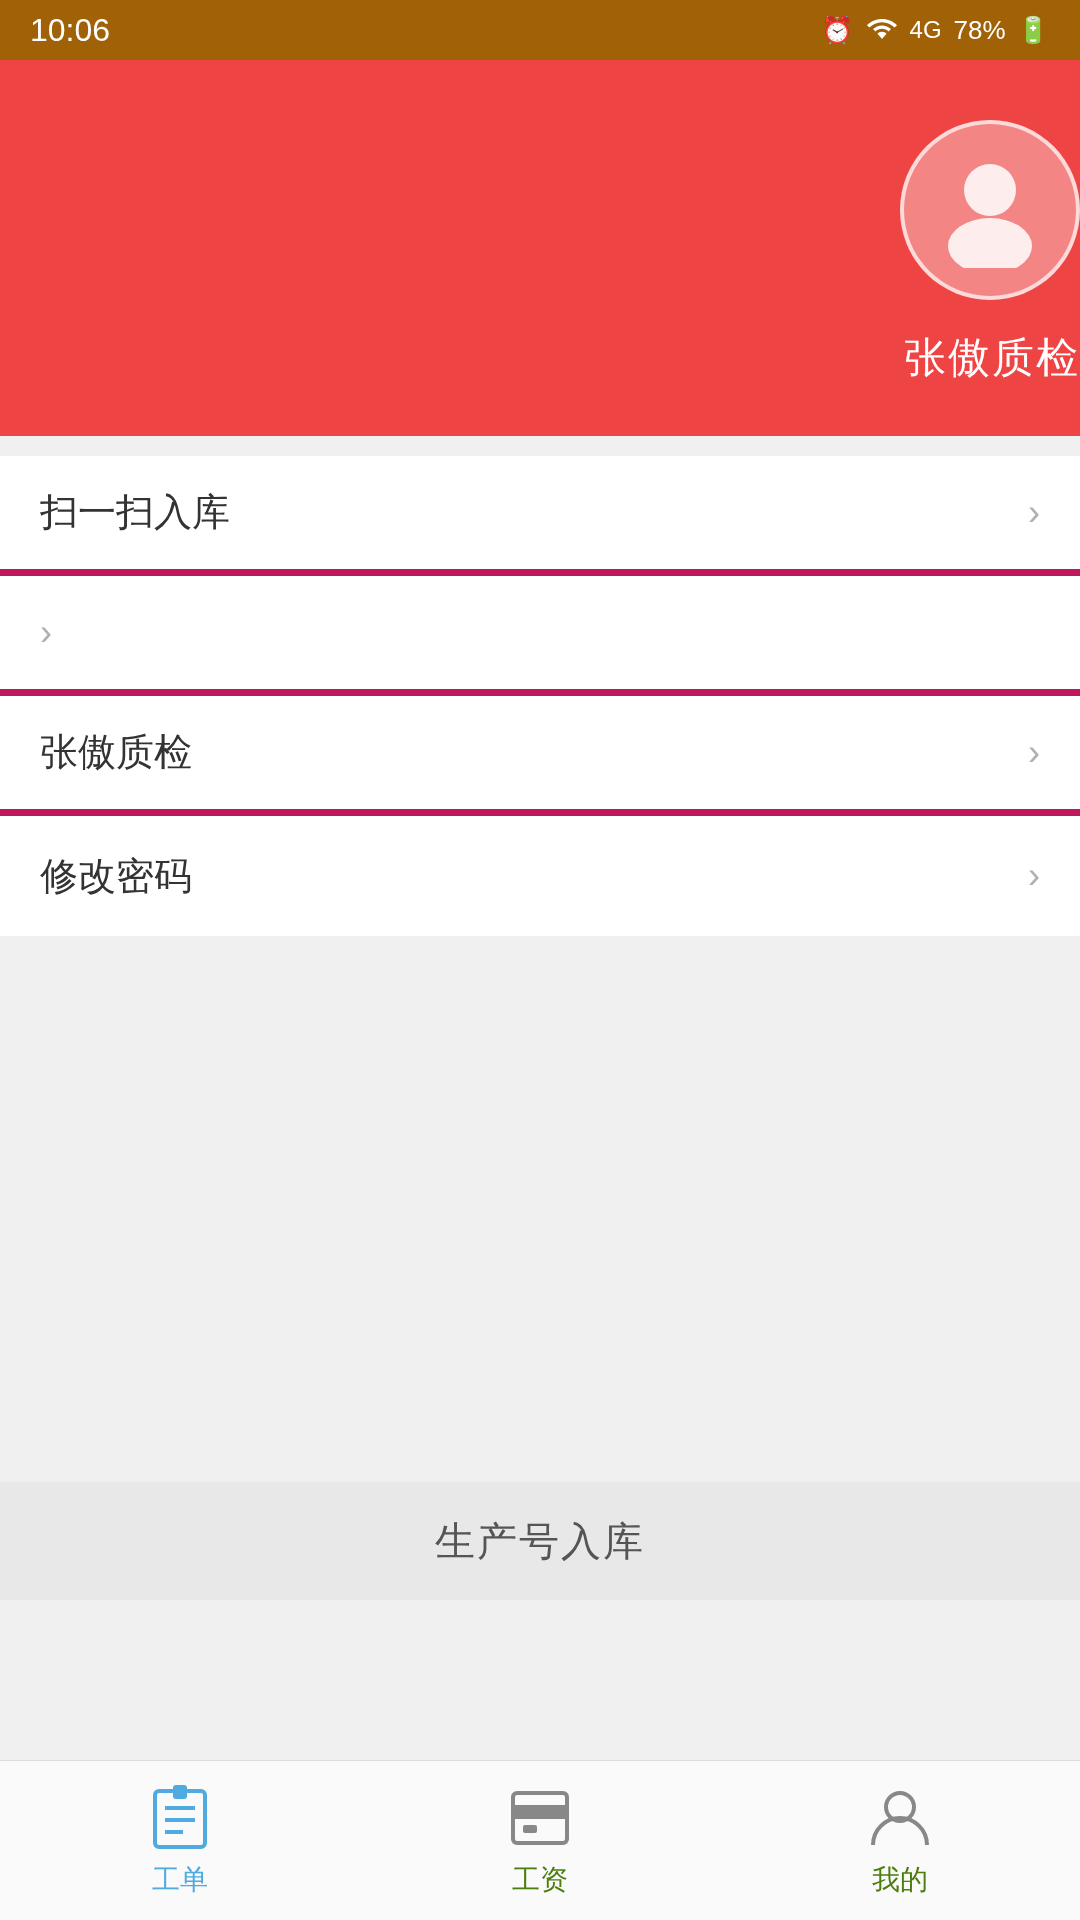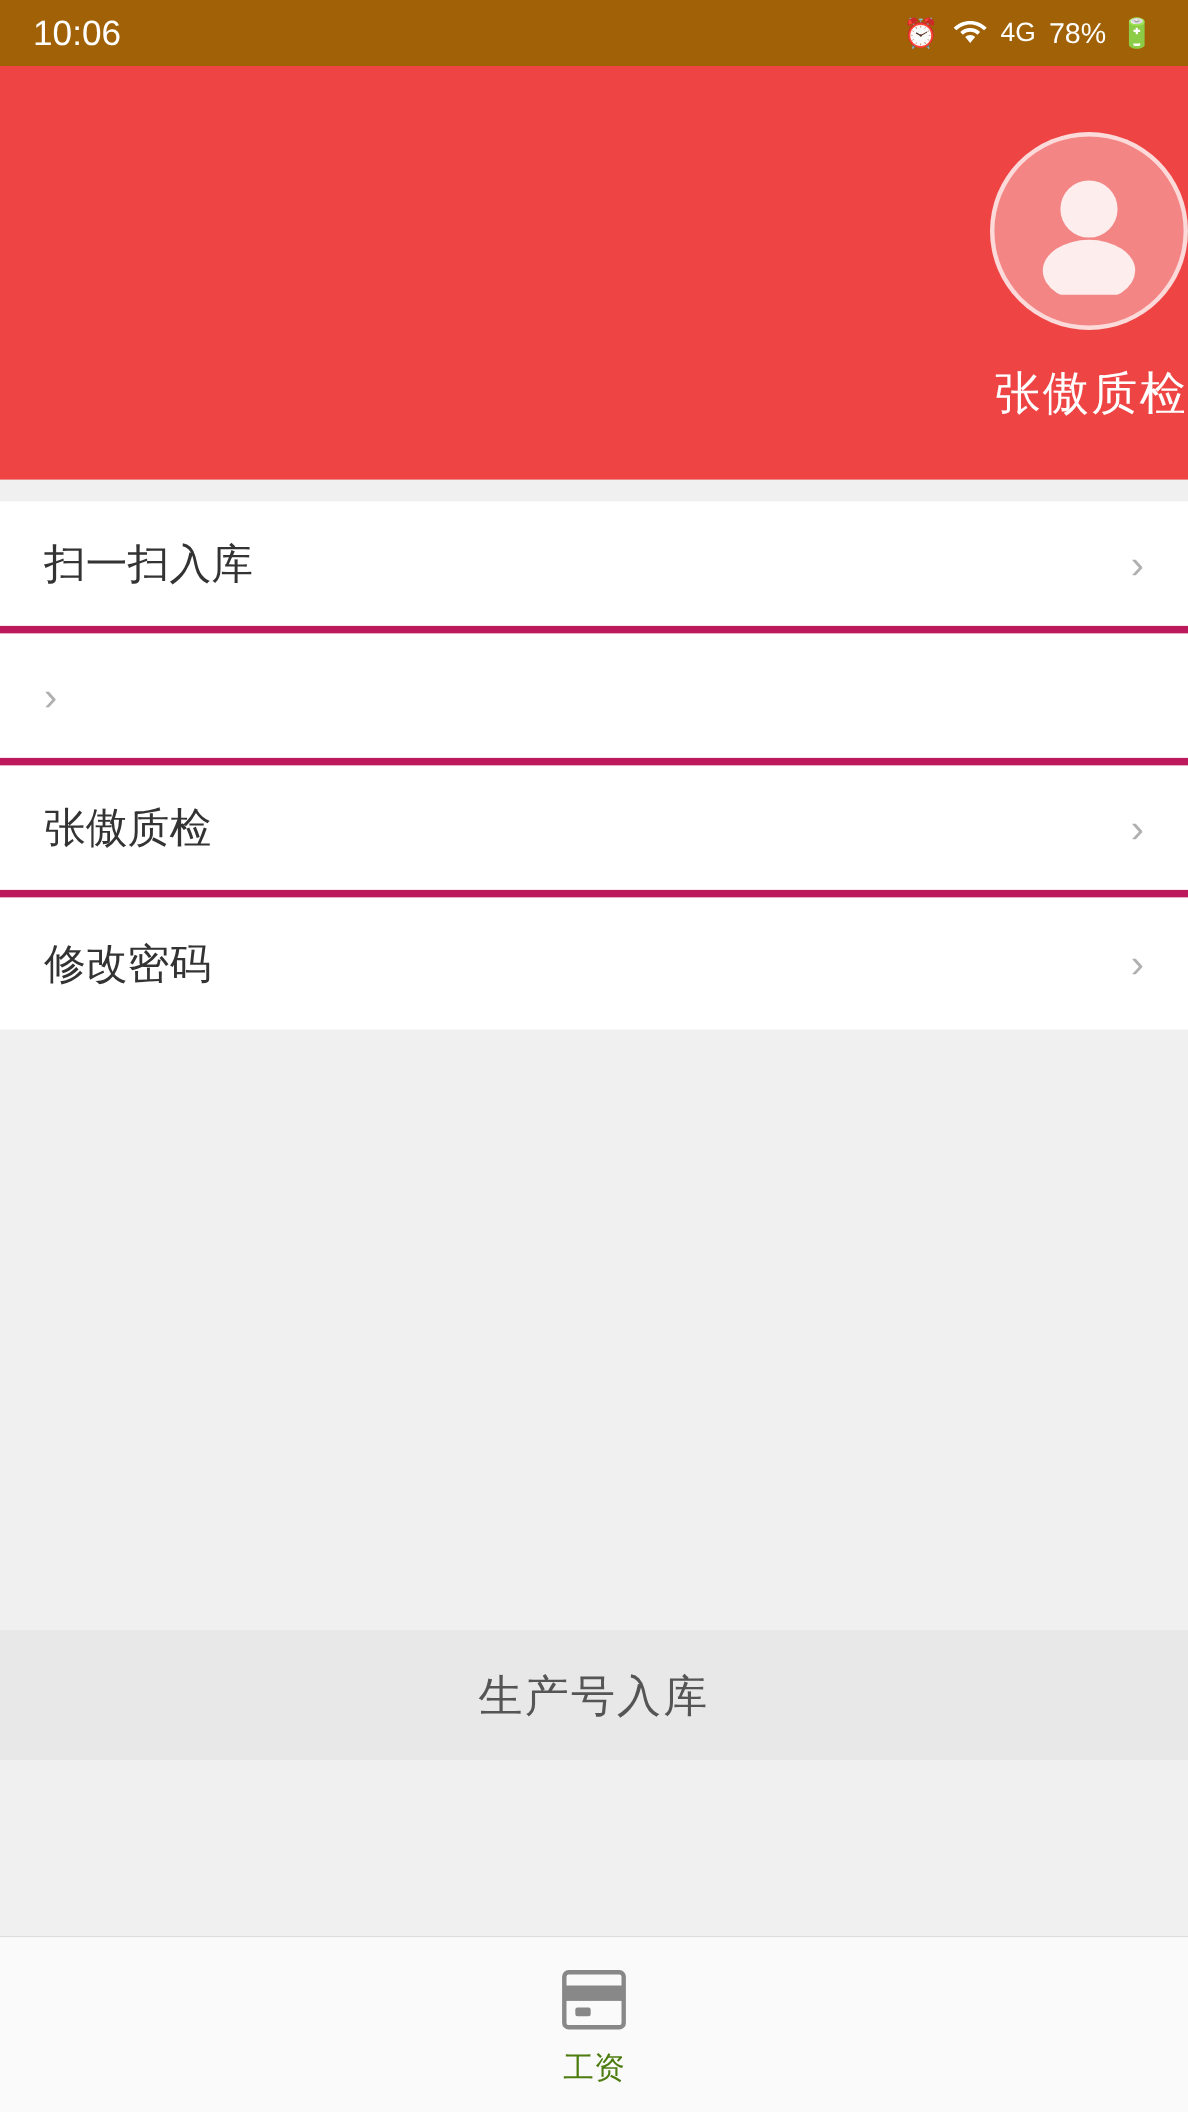--- a/index.html
+++ b/index.html
@@ -226,24 +226,41 @@
   <div class="logout-section">
     <button class="logout-button">生产号入库</button>
   </div>
 
   <div class="bottom-spacer"></div>
 
 </div>
 
 <div class="bottom-nav">
 
+  <div class="nav-item">
+    <svg class="nav-icon" viewBox="0 0 70 70" fill="none" xmlns="http://www.w3.org/2000/svg">
+      <rect x="10" y="8" width="50" height="56" rx="4" stroke="#4eaadf" stroke-width="4" fill="none"></rect>
+      <line x1="20" y1="25" x2="50" y2="25" stroke="#4eaadf" stroke-width="4"></line>
+      <line x1="20" y1="37" x2="50" y2="37" stroke="#4eaadf" stroke-width="4"></line>
+      <line x1="20" y1="49" x2="38" y2="49" stroke="#4eaadf" stroke-width="4"></line>
+      <rect x="28" y="2" width="14" height="14" rx="3" fill="#4eaadf"></rect>
+    </svg>
+    <span class="nav-label active">工单</span>
+  </div>
 
   <div class="nav-item">
     <svg class="nav-icon" viewBox="0 0 70 70" fill="none" xmlns="http://www.w3.org/2000/svg">
       <rect x="8" y="10" width="54" height="50" rx="4" stroke="#888" stroke-width="4" fill="none"></rect>
       <rect x="8" y="22" width="54" height="14" fill="#888"></rect>
       <rect x="18" y="42" width="14" height="8" rx="2" fill="#888"></rect>
     </svg>
     <span class="nav-label">工资</span>
   </div>
 
+  <div class="nav-item">
+    <svg class="nav-icon" viewBox="0 0 70 70" fill="none" xmlns="http://www.w3.org/2000/svg">
+      <circle cx="35" cy="24" r="14" stroke="#888" stroke-width="4" fill="none"></circle>
+      <path d="M8 62c0-14.9 12.1-27 27-27s27 12.1 27 27" stroke="#888" stroke-width="4" fill="none"></path>
+    </svg>
+    <span class="nav-label">我的</span>
+  </div>
 
 </div>
 
 </body></html>

